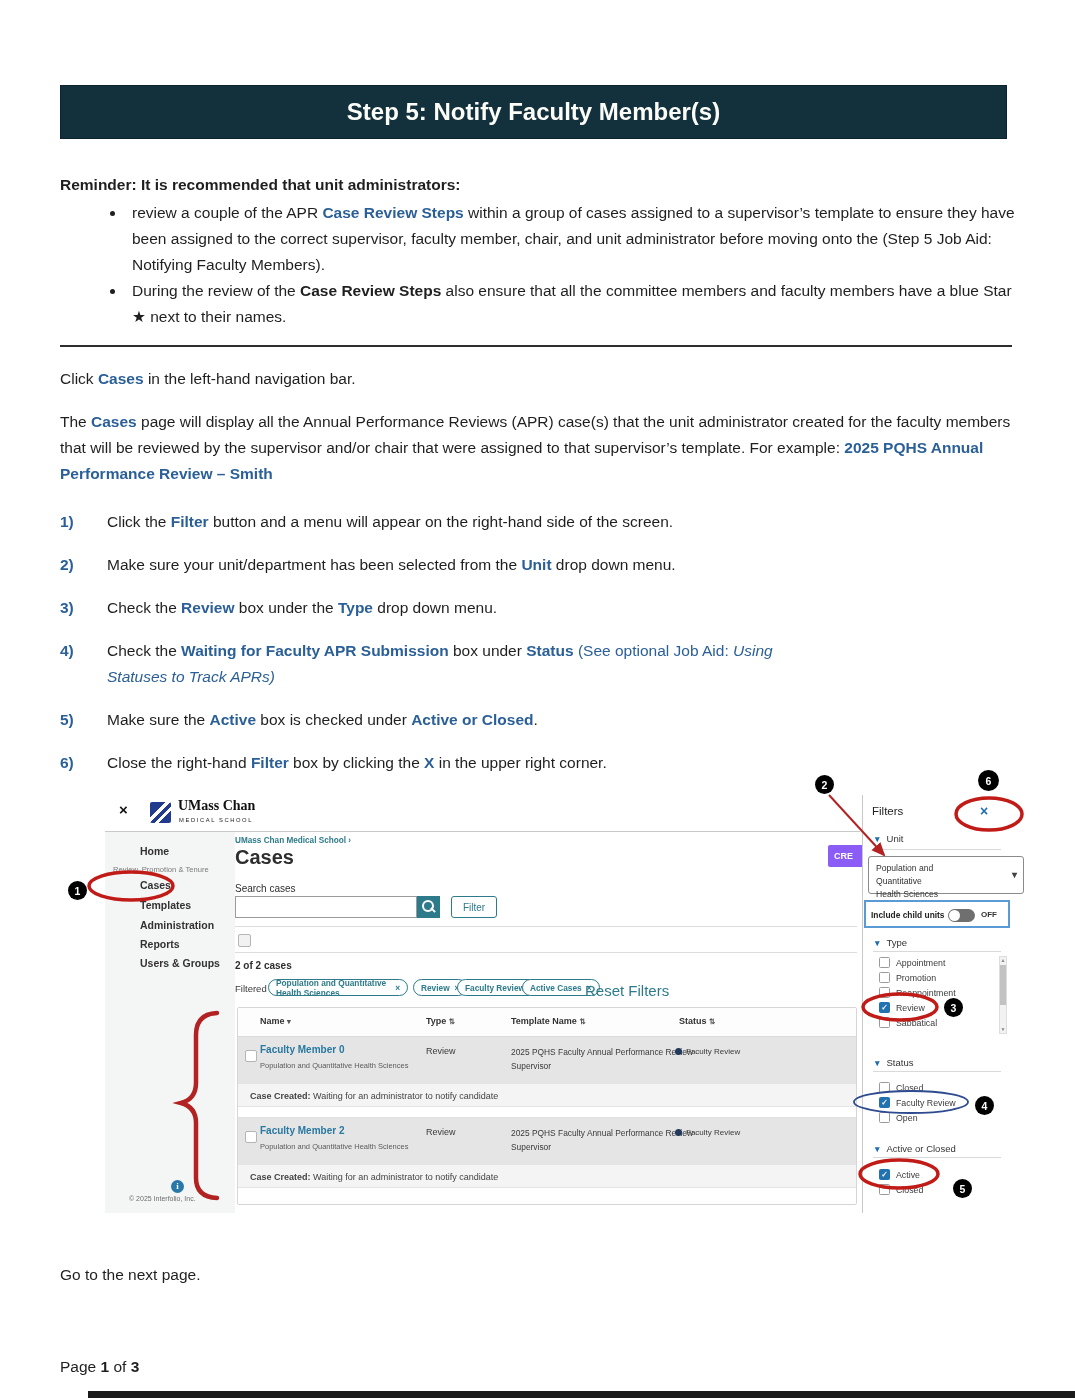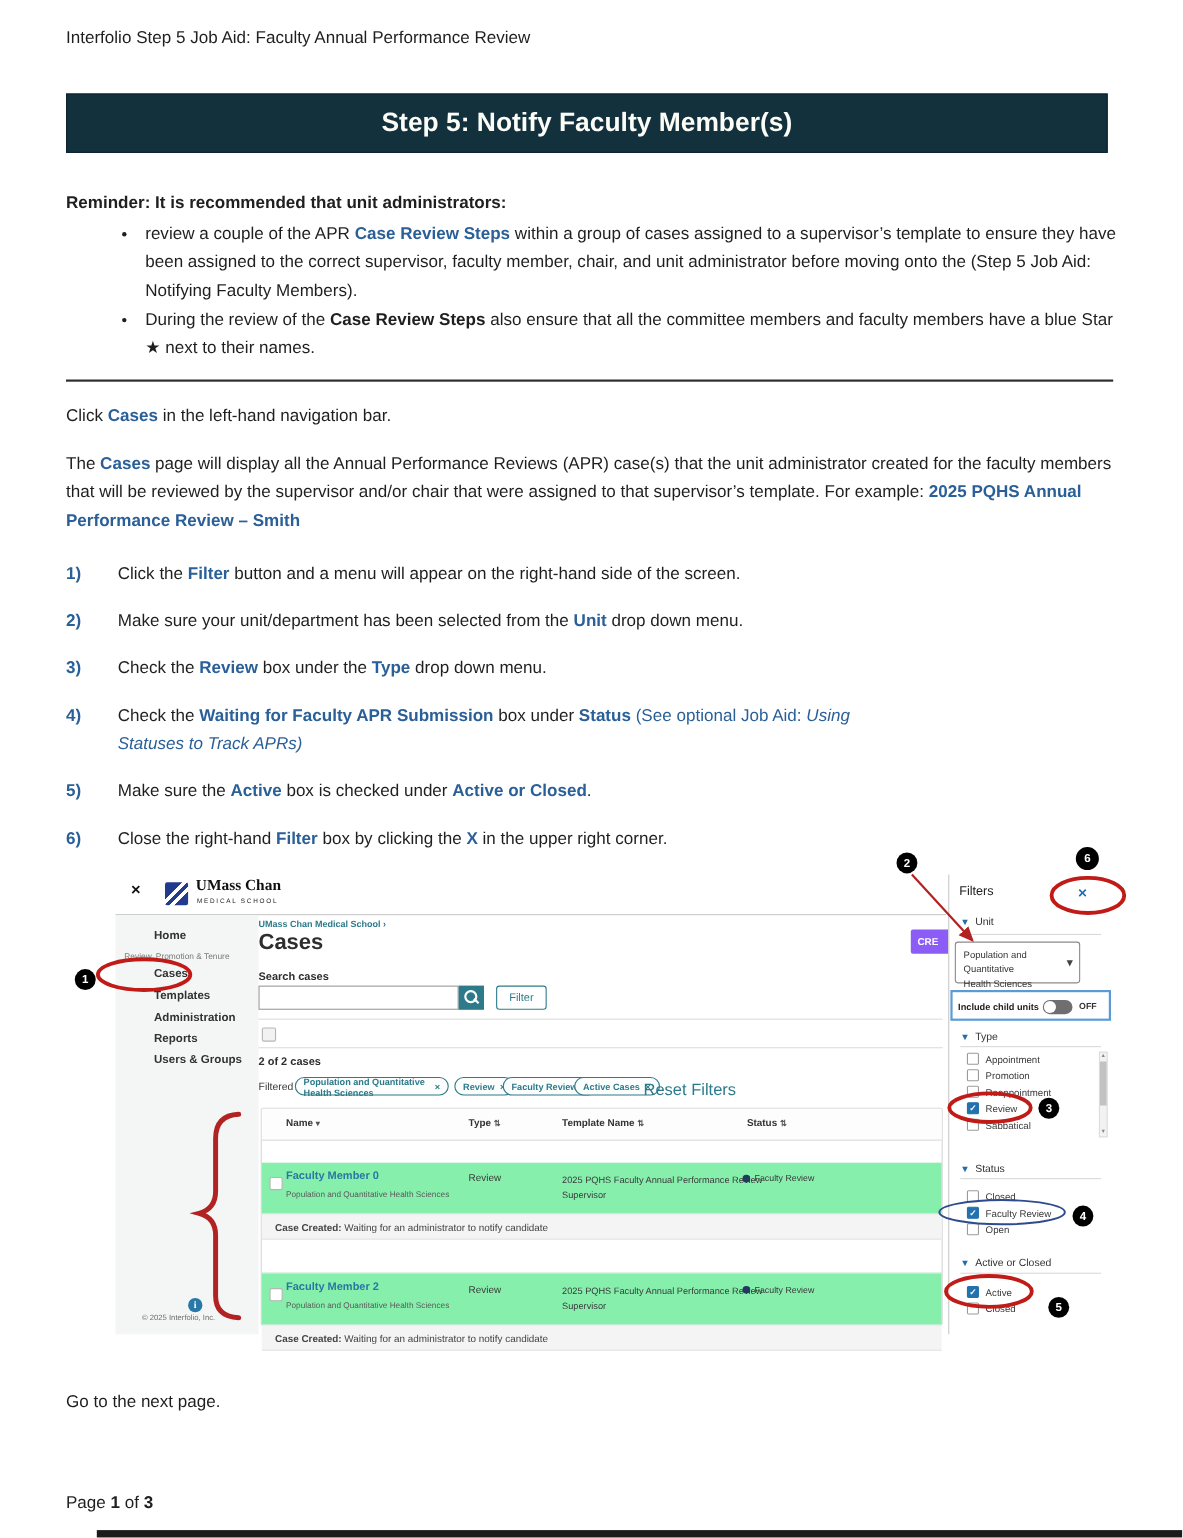--- a/index.html
+++ b/index.html
@@ -31,60 +31,60 @@
   .logo-sub{left:74px;top:22px;font-size:5.8px;letter-spacing:1.6px;color:#222;}
   .sidebar{left:0;top:37px;width:130px;height:381px;background:#f4f5f5;}
   .nav-item{left:35px;font-size:10.5px;font-weight:bold;color:#323232;}
   .nav-sec{left:8px;top:33px;font-size:7.6px;color:#7a7a7a;}
   .info-dot{left:66px;top:348px;width:13px;height:13px;border-radius:50%;background:#2878a8;color:#fff;font-size:9px;font-weight:bold;text-align:center;line-height:13px;font-family:"Liberation Serif",serif;}
   .copyright{left:24px;top:363px;font-size:7px;color:#6e6e6e;}
   .crumb{left:130px;top:41px;font-size:8.2px;font-weight:bold;color:#2d7b8a;}
   .pg-title{left:130px;top:51px;font-size:20px;font-weight:bold;color:#2e2e2e;}
   .cre-btn{left:723px;top:50px;width:34px;height:22px;background:#8b5cf6;color:#fff;font-size:9px;font-weight:bold;
            display:flex;align-items:center;justify-content:flex-start;padding-left:6px;box-sizing:border-box;border-radius:2px 0 0 2px;}
-  .srch-lbl{left:130px;top:88px;font-size:10px;font-weight:bold;color:#2e2e2e;}
+  .srch-lbl{left:130px;top:88px;font-size:10px;font-weight:normal;color:#2e2e2e;}
   .srch-inp{left:130px;top:101px;width:182px;height:22px;border:1px solid #9b9b9b;box-sizing:border-box;background:#fff;font-size:10px;padding:0 4px;}
   .srch-btn{left:312px;top:101px;width:23px;height:22px;background:#2d7b8a;border:none;position:absolute;}
   .mag{position:absolute;left:5px;top:4px;width:8px;height:8px;border:2px solid #fff;border-radius:50%;}
   .mag-h{position:absolute;left:13px;top:13px;width:6px;height:2px;background:#fff;transform:rotate(45deg);}
   .filt-btn{left:346px;top:101px;width:46px;height:22px;background:#fff;border:1px solid #2d7b8a;border-radius:3px;color:#2d7b8a;
             font-size:10px;display:flex;align-items:center;justify-content:center;box-sizing:border-box;}
   .mdiv{left:130px;width:622px;border-top:1px solid #dcdcdc;}
   .row-cb{left:133px;top:139px;width:11px;height:11px;border:1px solid #b5b5b5;border-radius:2px;background:#f2f2f2;}
   .count{left:130px;top:165px;font-size:10px;font-weight:bold;color:#2e2e2e;}
   .fb-lbl{left:130px;top:188px;font-size:9.5px;color:#3a3a3a;}
   .pill{top:184px;height:17px;border:1px solid #2d7b8a;border-radius:9px;background:#fcfdfd;color:#2d7b8a;
         font-size:8.3px;font-weight:bold;display:flex;align-items:center;padding:0 7px;box-sizing:border-box;gap:5px;}
   .pill .px{font-weight:bold;}
   .reset{left:480px;top:187px;font-size:15px;color:#2d7b8a;}
   
   .card{left:132px;top:212px;width:620px;height:198px;background:#fff;border:1px solid #d6d6d6;border-radius:2px;box-sizing:border-box;}
   .thead{position:relative;height:28px;border-bottom:1px solid #dadada;background:#fdfdfd;}
   .th{position:absolute;top:8px;font-size:9px;font-weight:bold;color:#333;}
   .th .sort{font-size:7.5px;color:#555;}
-  .trow{position:relative;height:46px;background:#86efac;margin-top:20px;}
+  .trow{position:relative;height:46px;background:#e5e5e5;}
   .trow.b{border-top:1px solid #e0e0e0;}
   .cb10{position:absolute;left:7px;top:13px;width:10px;height:10px;border:1px solid #b5b5b5;border-radius:2px;background:#fff;}
   .tname{position:absolute;left:22px;top:7px;font-size:10px;font-weight:bold;color:#2878a0;}
   .tunit{position:absolute;left:22px;top:24px;font-size:7.5px;color:#5c5c5c;}
   .ttype{position:absolute;left:188px;top:9px;font-size:9px;color:#3a3a3a;}
   .ttmpl{position:absolute;left:273px;top:8px;font-size:8.4px;color:#3a3a3a;line-height:14px;white-space:nowrap;}
   .tstat{position:absolute;left:437px;top:10px;font-size:8px;color:#3a3a3a;white-space:nowrap;}
   .dot{display:inline-block;width:7px;height:7px;border-radius:50%;background:#23395d;margin-right:4px;vertical-align:-1px;}
   .tnote{height:24px;background:#f4f4f4;border-top:1px solid #e4e4e4;border-bottom:1px solid #e4e4e4;
          font-size:9px;color:#444;line-height:24px;padding-left:12px;box-sizing:border-box;}
   .tgap{height:10px;}
   
   .fpanel{left:757px;top:0;width:148px;height:418px;background:#fff;border-left:1px solid #c9c9c9;box-sizing:border-box;}
   .f-title{position:absolute;left:9px;top:10px;font-size:11.5px;font-weight:normal;color:#222;}
   .f-x{position:absolute;left:117px;top:8px;font-size:14px;font-weight:bold;color:#1f6fb0;}
   .f-sec{position:absolute;left:12px;font-size:9.5px;color:#333;}
   .f-chev{color:#1f6fb0;font-weight:bold;margin-right:7px;font-size:9px;}
   .f-div{position:absolute;left:10px;width:128px;border-top:1px solid #d9d9d9;}
-  .u-drop{position:absolute;left:5px;top:61px;width:114px;height:38px;border:1px solid #8a8a8a;border-radius:3px;background:#fff;box-sizing:border-box;}
+  .u-drop{position:absolute;left:5px;top:61px;width:156px;height:38px;border:1px solid #8a8a8a;border-radius:3px;background:#fff;box-sizing:border-box;}
   .u-txt{position:absolute;left:7px;top:5px;font-size:8.6px;color:#333;line-height:13px;width:105px;}
   .u-chev{position:absolute;right:6px;top:12px;color:#444;font-size:10px;font-weight:bold;}
   .child-box{position:absolute;left:1px;top:105px;width:146px;height:28px;border:2px solid #5b9bd5;background:#fff;box-sizing:border-box;}
   .child-lbl{position:absolute;left:5px;top:8px;font-size:8.4px;font-weight:bold;color:#222;}
   .toggle{position:absolute;left:82px;top:7px;width:27px;height:13px;background:#6f6f6f;border-radius:7px;}
   .knob{position:absolute;left:1px;top:1px;width:11px;height:11px;background:#fff;border-radius:50%;}
   .off-lbl{position:absolute;left:115px;top:8px;font-size:8px;font-weight:bold;color:#333;}
   .opt{position:absolute;left:16px;font-size:8.8px;color:#3a3a3a;display:flex;align-items:center;gap:6px;}
   .cb{width:9px;height:9px;border:1px solid #9a9a9a;border-radius:1.5px;background:#fff;flex:0 0 9px;
       display:flex;align-items:center;justify-content:center;}
@@ -101,21 +101,20 @@
   
   .gonext{left:60px;top:1266px;font-size:15.5px;}
   .pagenum{left:60px;top:1358px;font-size:15.5px;}
   .botbar{left:88px;top:1391px;width:987px;height:7px;background:#1b1b1b;}
 </style>
 </head>
 <body>
 
 <div class="page">
 
-  <div class="abs doc-title">Interfolio Step 5 Job Aid:  Faculty Annual Performance Review</div>
   <div class="abs banner">
     <span>Step 5: Notify Faculty Member(s)</span>
   </div>
 
   <div class="abs body-txt" style="left:60px;top:172px;width:955px;">
     <div class="bold">Reminder:  It is recommended that unit administrators:</div>
     <ul class="rem">
       <li><span>review a couple of the APR </span><span class="blue">Case Review Steps</span><span> within a group of cases assigned to a supervisor’s template to ensure they have been assigned to the correct supervisor, faculty member, chair, and unit administrator before moving onto the (Step 5 Job Aid: Notifying Faculty Members).</span></li>
       <li><span>During the review of the </span><span class="bold">Case Review Steps</span><span> also ensure that all the committee members and faculty members have a blue Star </span><span>★</span><span> next to their names.</span></li>
     </ul>

